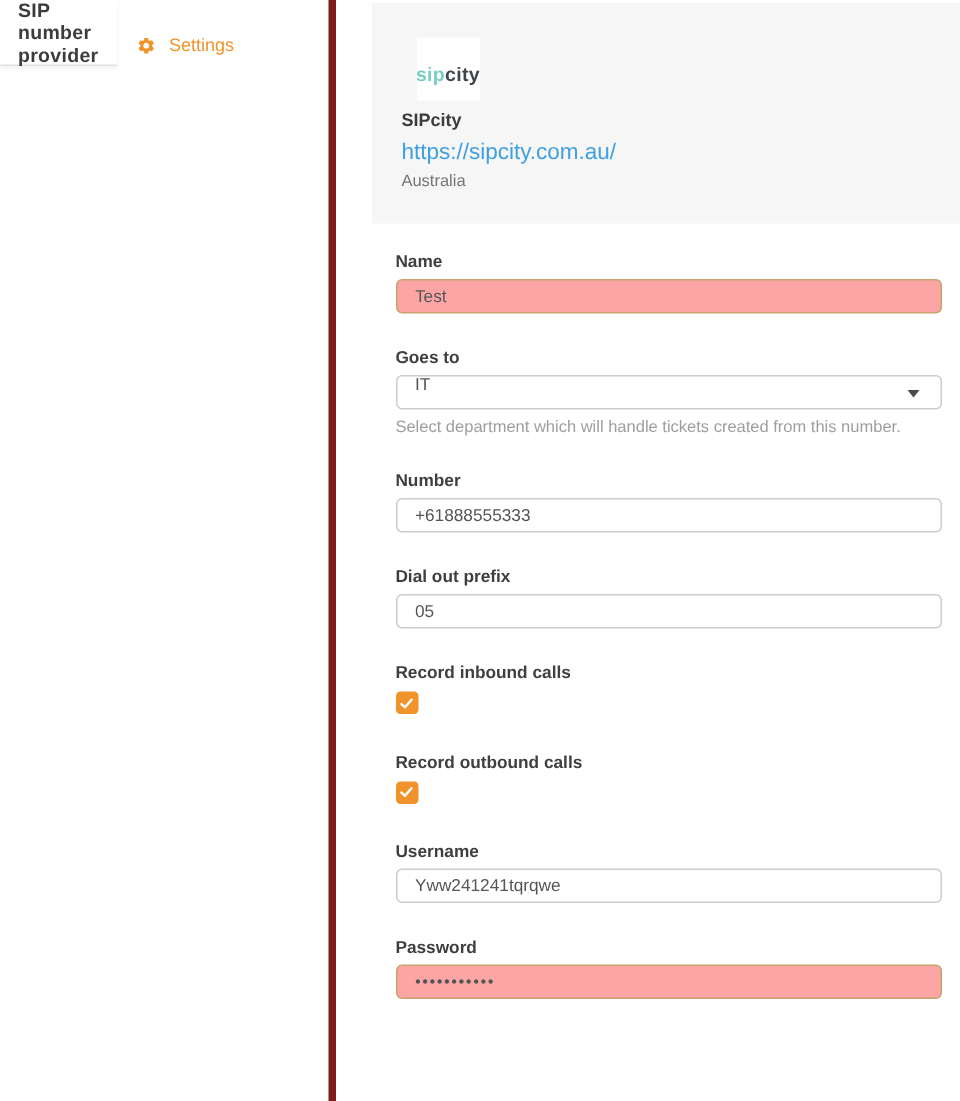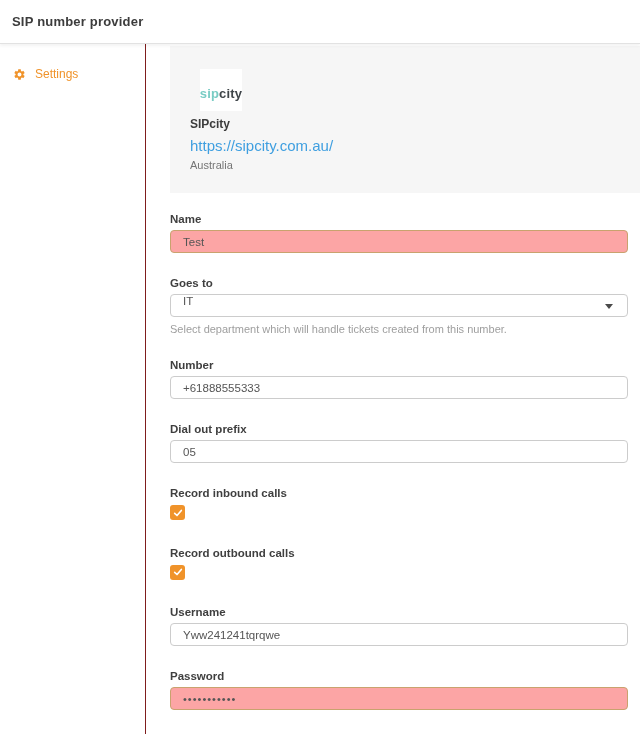--- a/index.html
+++ b/index.html
@@ -3,21 +3,21 @@
 <meta charset="utf-8">
 <style>
   * { margin: 0; padding: 0; box-sizing: border-box; }
   html, body { width: 640px; height: 734px; overflow: hidden; }
   body {
     font-family: "Liberation Sans", sans-serif;
     background: #ffffff;
     color: #3f3f3f;
     font-size: 12px;
   }
-  .app { width: 640px; height: 734px; display: flex; flex-direction: column; }
+  .app { width: 640px; height: 734px; display: flex; }
 
   
   .page-header {
     height: 44px;
     flex: 0 0 44px;
     display: flex;
     align-items: center;
     padding: 0 12px;
     background: #ffffff;
     border-bottom: 1px solid #e2e2e2;
@@ -28,21 +28,21 @@
   .page-title { font-size: 13px; font-weight: bold; color: #3c3c3c; letter-spacing: 0.2px; }
 
   
   .content-row { flex: 1; display: flex; min-height: 0; }
 
   
   .sidebar {
     width: 146px;
     flex: 0 0 146px;
     background: #ffffff;
-    border-right: 1px solid #7f1d1d;
+    border-right: 5px solid #7f1d1d;
     padding-top: 17px;
   }
   .sidebar-item {
     display: flex;
     align-items: center;
     gap: 9px;
     padding: 6px 13px;
     color: #f0932a;
     font-size: 12px;
     cursor: pointer;
@@ -67,21 +67,21 @@
     margin-bottom: 6px;
   }
   .logo-text { font-size: 13px; font-weight: bold; letter-spacing: 0.2px; white-space: nowrap; padding-bottom: 10px; }
   .logo-text .sip { color: #79ccc4; }
   .logo-text .city { color: #3f4549; }
   .provider-name { font-size: 12px; font-weight: bold; color: #3c3c3c; margin-bottom: 6px; }
   .provider-url { font-size: 15px; color: #3f9fe0; text-decoration: none; display: inline-block; margin-bottom: 5px; cursor: pointer; }
   .provider-country { font-size: 11px; color: #757575; }
 
   
-  .form { padding-right: 12px; }
+  .form { padding-right: 12px; margin-left: 16px; }
   .form-group { margin-bottom: 24px; }
   .form-label { display: block; font-size: 11.5px; font-weight: bold; color: #3f3f3f; margin-bottom: 5px; }
   .text-input {
     width: 100%;
     height: 23px;
     border: 1px solid #cccccc;
     border-radius: 4px;
     background: #ffffff;
     padding: 0 12px;
     font-family: "Liberation Sans", sans-serif;

